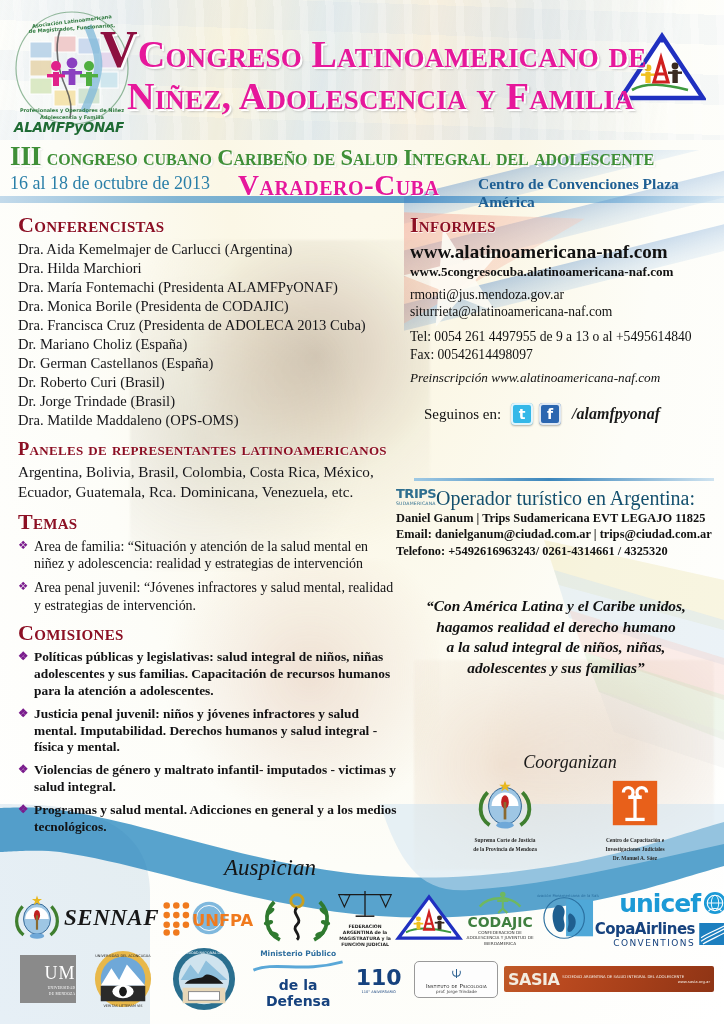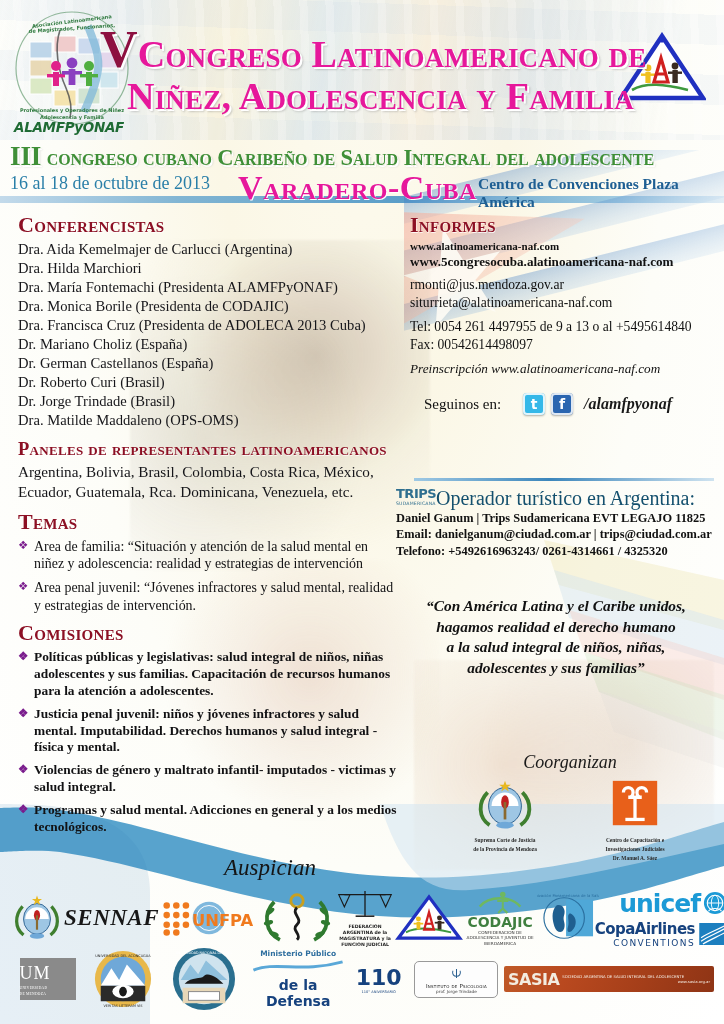--- a/index.html
+++ b/index.html
@@ -115,21 +115,21 @@
   .title-sub .rnum { font-size: 27px; color: #3f8f37; }
 
   .meta-row { position: absolute; left: 10px; top: 171px; width: 708px; height: 26px; }
   .meta-date {
     position: absolute; left: 0; top: 2px;
     font-size: 18px; color: #2a7fa8; font-weight: normal;
     font-family: "Liberation Serif", serif;
   }
   .meta-place {
     position: absolute; left: 228px; top: -2px;
-    font-variant: small-caps; font-weight: bold; font-size: 34px;
+    font-variant: small-caps; font-weight: bold; font-size: 29px;
     color: #e6189b; text-shadow: 1px 1px 0 #fff;
     letter-spacing: .5px;
   }
   .meta-venue {
     position: absolute; left: 468px; top: 4px;
     font-size: 15.5px; color: #1f5f93; font-weight: bold;
   }
 
   
   .col-left {
@@ -167,33 +167,33 @@
   ul.bullets li::before {
     content: "\2756";
     position: absolute; left: 0; top: 0px;
     color: #7a1c8d; font-size: 11.5px;
   }
   ul.bullets.bold li { font-weight: bold; font-size: 13.4px; }
 
   
   h2.sec.informes { color: #8c1024; }
   .url {
-    font-weight: bold; font-size: 11px; color: #111;
+    font-weight: bold; font-size: 19px; color: #111;
     line-height: 1.24; white-space: nowrap;
   }
   .url.small { font-size: 13.1px; }
   .email { font-size: 13.6px; color: #111; line-height: 1.30; }
   .tel { font-size: 13.6px; color: #111; line-height: 1.30; }
   .preins { font-style: italic; font-size: 13.2px; color: #111; line-height: 1.28; }
 
   .social-row {
     margin-top: 16px; display: flex; align-items: center; gap: 6px;
     padding-left: 14px;
   }
-  .social-label { font-size: 15px; color: #111; margin-right: 16px; }
+  .social-label { font-size: 15px; color: #111; margin-right: 4px; }
   .sicon {
     width: 22px; height: 22px; border-radius: 4px;
     display: flex; align-items: center; justify-content: center;
     color: #fff; font-weight: bold; font-size: 14px;
     font-family: "DejaVu Sans", sans-serif;
     box-shadow: inset 0 0 0 2px rgba(255,255,255,.85), 0 1px 2px rgba(0,0,0,.3);
   }
   .sicon.tw { background: #35b8e8; }
   .sicon.fb { background: #2b66b0; }
   .social-handle {
@@ -266,22 +266,22 @@
   }
   .copa-sub {
     font-family: "DejaVu Sans", sans-serif; font-size: 9px;
     color: #16427e; letter-spacing: 1.4px; text-align: right;
   }
   .codajic-txt {
     font-family: "DejaVu Sans", sans-serif; font-weight: bold;
     font-size: 14px; color: #3f7f3f;
   }
   .um-box {
-    width: 56px; height: 42px; background: #8a8a8a;
-    display: flex; flex-direction: column; align-items: flex-start; justify-content: center;
+    width: 56px; height: 48px; background: #8a8a8a;
+    display: flex; flex-direction: column; align-items: flex-end; justify-content: center;
     color: #fff; font-family: "Liberation Serif", serif;
   }
   .um-box .um { font-size: 18px; letter-spacing: 1px; }
   .um-box .umsub { font-size: 3.6px; letter-spacing: .3px; text-align: center; margin-top: 2px; }
   .mpd {
     text-align: center; font-family: "DejaVu Sans", sans-serif;
   }
   .mpd .l1 { font-size: 7.5px; color: #2f6f9f; font-weight: bold; }
   .mpd .l2 { font-size: 14px; color: #16427e; font-weight: bold; }
   .aniv { font-family: "DejaVu Sans", sans-serif; font-weight: bold; font-size: 22px; color: #16427e; }

